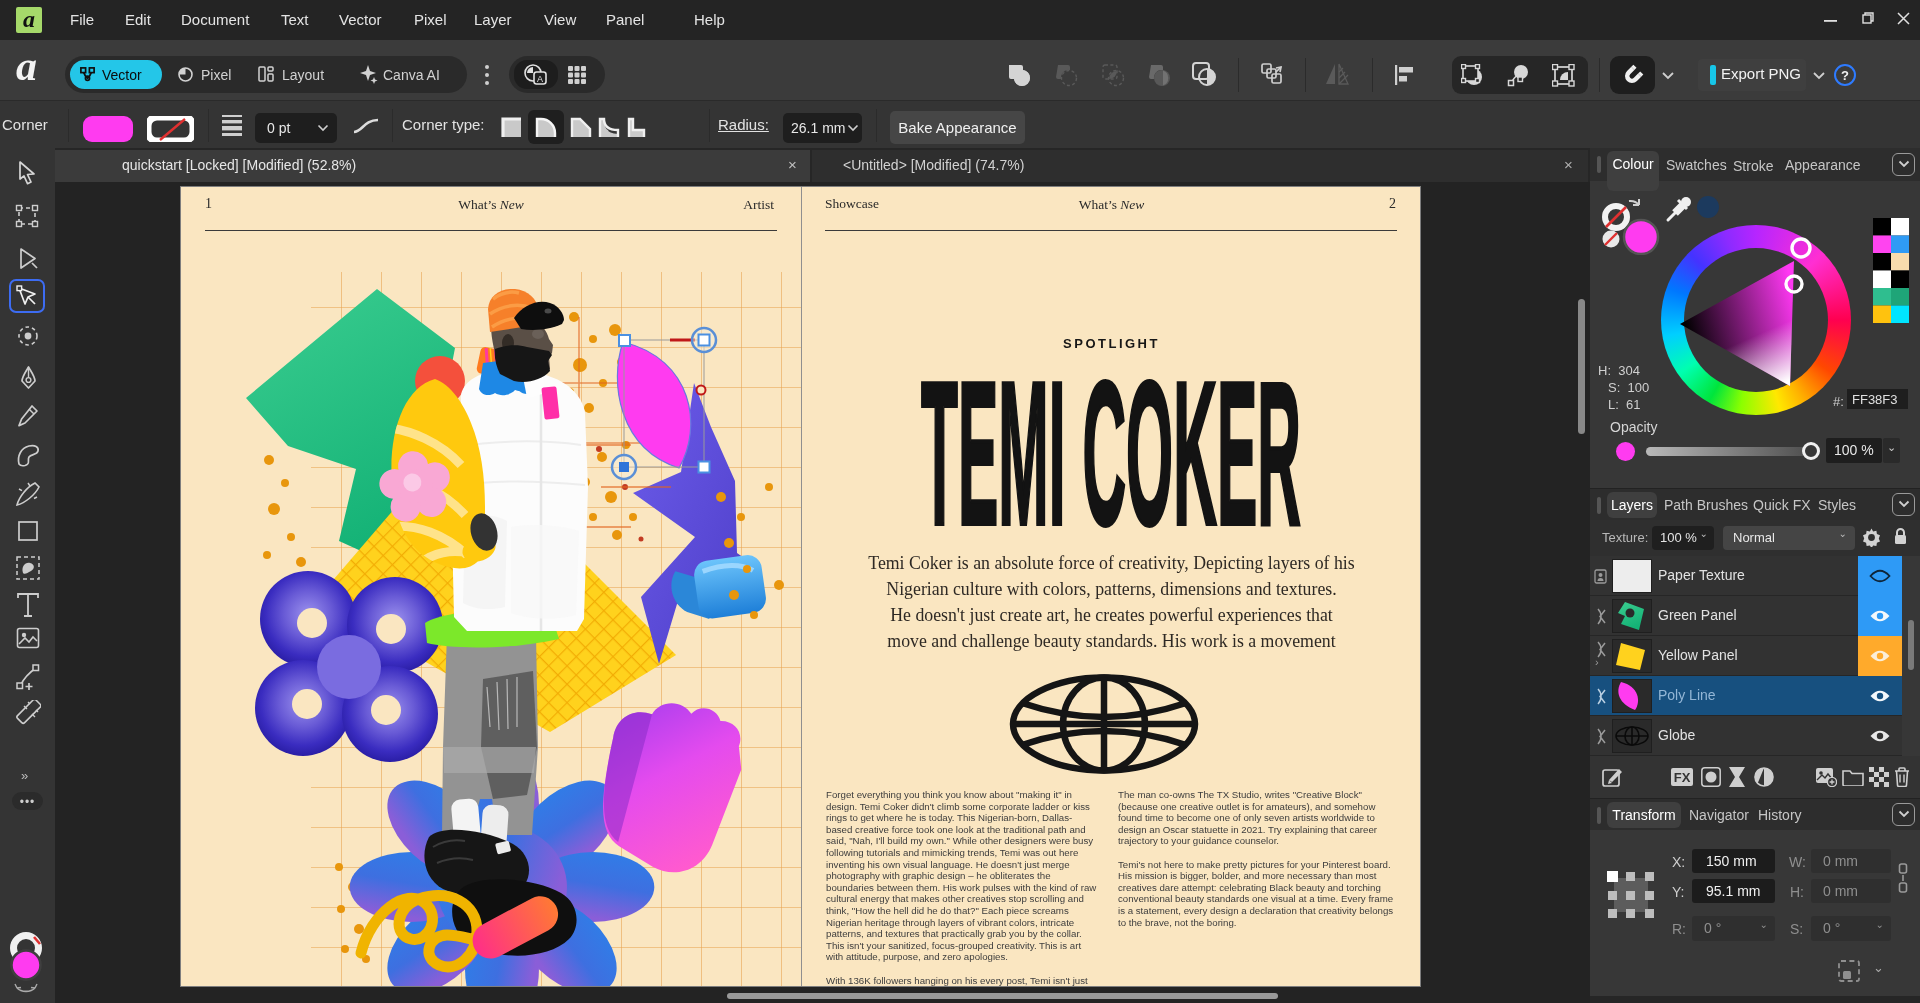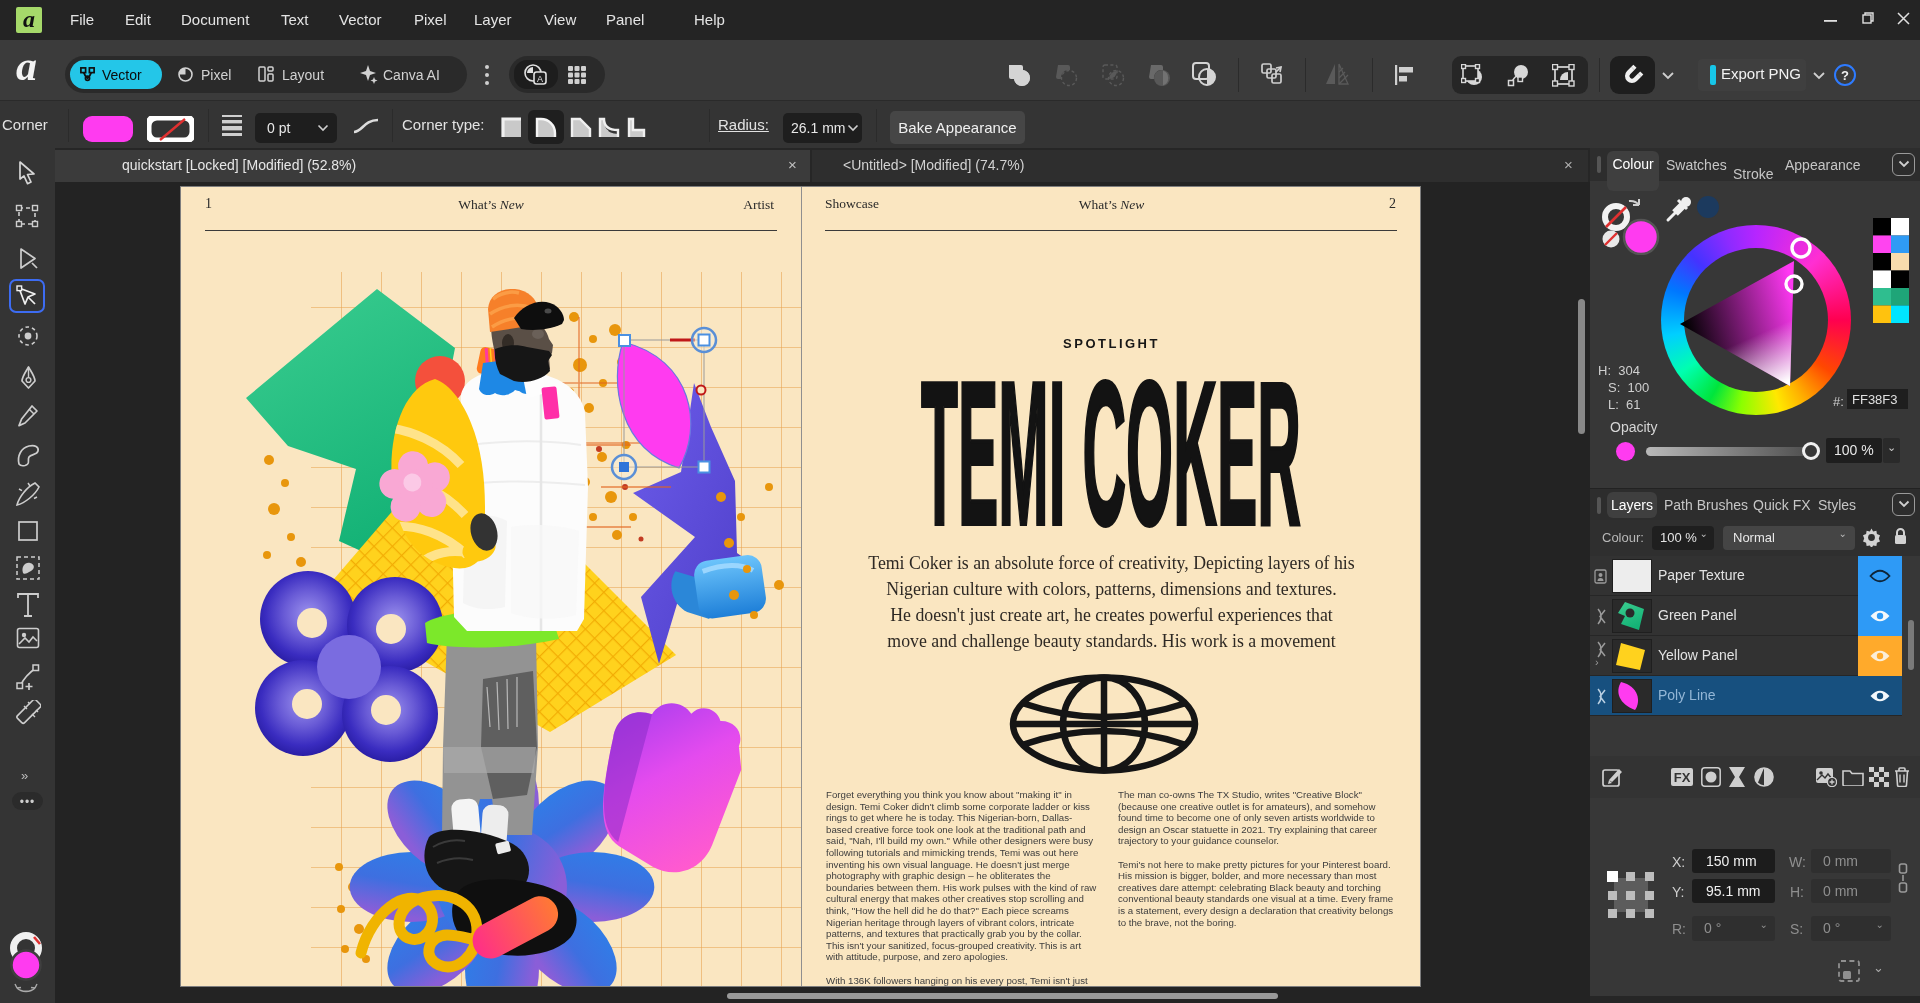--- a/index.html
+++ b/index.html
@@ -557,21 +557,21 @@
   <div class="ab" style="left:1523px;top:117px;width:7px;height:135px;background:#888;border-radius:4px;"></div>
   <div class="ab" style="left:672px;top:811px;width:551px;height:6px;background:#999;border-radius:3px;"></div>
 </div>
 
 <div class="ab" style="left:1590px;top:148px;width:330px;height:855px;background:#373737;">
 
   <div class="ab" style="left:0;top:0;width:330px;height:33px;background:#2D2D2D;">
     <div class="ab" style="left:7px;top:8px;width:4px;height:17px;background:#555;border-radius:2px;"></div>
     <div class="ab seltab" style="left:17px;top:3px;width:52px;height:40px;text-align:center;font-size:14px;line-height:27px;">Colour</div>
     <span class="ab ptab" style="left:76px;top:9px;">Swatches</span>
-    <span class="ab ptab" style="left:143px;top:18px;">Stroke</span>
+    <span class="ab ptab" style="left:143px;top:10px;">Stroke</span>
     <span class="ab ptab" style="left:195px;top:9px;">Appearance</span>
     <div class="ab chevbox" style="left:302px;top:5px;"><svg width="12" height="8" viewBox="0 0 12 8" style="margin-top:6px;">
             <path d="M1.5,1.5 L6,6 L10.5,1.5" fill="none" stroke="#cfcfcf" stroke-width="1.8"></path>
           </svg></div>
   </div>
 
   <div class="ab" style="left:0;top:33px;width:330px;height:307px;">
     <svg class="ab" style="left:8px;top:12px;" width="80" height="62" viewBox="0 0 80 62">
       <circle cx="18" cy="24" r="11" fill="none" stroke="#f2f2f2" stroke-width="6"></circle>
       <path d="M8,34 L28,14" stroke="#e03030" stroke-width="2.6"></path>
@@ -645,21 +645,21 @@
     <div class="ab seltab" style="left:17px;top:3px;width:50px;height:26px;text-align:center;font-size:14px;line-height:26px;">Layers</div>
     <span class="ab ptab" style="left:74px;top:8px;">Path Brushes</span>
     <span class="ab ptab" style="left:163px;top:8px;">Quick FX</span>
     <span class="ab ptab" style="left:228px;top:8px;">Styles</span>
     <div class="ab chevbox" style="left:302px;top:4px;"><svg width="12" height="8" viewBox="0 0 12 8" style="margin-top:6px;">
             <path d="M1.5,1.5 L6,6 L10.5,1.5" fill="none" stroke="#cfcfcf" stroke-width="1.8"></path>
           </svg></div>
   </div>
 
   <div class="ab" style="left:0;top:372px;width:330px;height:36px;background:#2F2F2F;">
-    <span class="ab" style="left:12px;top:10px;font-size:13px;color:#b8b8b8;">Colour:</span>
+    <span class="ab" style="left:12px;top:10px;font-size:13px;color:#b8b8b8;">Texture:</span>
     <div class="ab" style="left:62px;top:6px;width:62px;height:24px;background:#1f1f1f;border-radius:4px;">
           <span style="position:absolute;left:8px;top:4px;font-size:13px;color:#e4e4e4;">100 %</span>
           <span style="position:absolute;right:6px;top:2px;font-size:10px;color:#bbb;">⌄</span>
         </div>
     <div class="ab" style="left:133px;top:6px;width:132px;height:24px;background:#454545;border-radius:4px;">
           <span style="position:absolute;left:10px;top:4px;font-size:13px;color:#e8e8e8;">Normal</span>
           <span style="position:absolute;right:8px;top:2px;font-size:10px;color:#bbb;">⌄</span>
         </div>
     <svg class="ab" style="left:272px;top:8px;" width="19" height="19" viewBox="0 0 19 19">
           <path d="M9.5,1 L11.5,4 L15,3.5 L15.5,7 L18.5,8.5 L17,11.5 L18.5,14.5 M9.5,1 L7.5,4 L4,3.5 L3.5,7 L0.5,8.5 L2,11.5" fill="none" stroke="#0000"></path>
@@ -721,20 +721,37 @@
     <svg class="ab" style="left:5px;top:12px;" width="12" height="17" viewBox="0 0 12 17">
           <path d="M3,1 C7,5 7,12 3,16 M10,2 L5,8.5 L10,15" fill="none" stroke="#b9cfe2" stroke-width="1.5"></path>
         </svg>
     <div class="ab" style="left:22px;top:3px;width:40px;height:34px;background:#2A2A2A;border:1px solid #1f1f1f;"><svg width="38" height="32" viewBox="0 0 38 32">
             <path d="M8,2 C26,6 28,22 22,30 C6,24 2,12 8,2 Z" fill="#FF3BF0"></path>
           </svg></div>
     <span class="ab" style="left:68px;top:11px;font-size:14px;color:#93b6d6;">Poly Line</span>
     <svg class="ab" style="left:279px;top:13px;" width="22" height="14" viewBox="0 0 22 14">
           <path d="M1.5,7 Q11,-3.5 20.5,7 Q11,17.5 1.5,7 Z" fill="#f4f8fb"></path>
           <circle cx="11" cy="7" r="3.2" fill="#17507F"></circle>
+        </svg>
+  </div>
+  <div class="ab" style="left:0;top:568px;width:312px;height:40px;background:#323232;border-bottom:1px solid #262626;">
+    <svg class="ab" style="left:5px;top:12px;" width="12" height="17" viewBox="0 0 12 17">
+          <path d="M3,1 C7,5 7,12 3,16 M10,2 L5,8.5 L10,15" fill="none" stroke="#9a9a9a" stroke-width="1.5"></path>
+        </svg>
+    <div class="ab" style="left:22px;top:3px;width:40px;height:34px;background:#2A2A2A;border:1px solid #1f1f1f;"><svg width="38" height="32" viewBox="0 0 38 32">
+            <g stroke="#0a0a0a" stroke-width="1.6" fill="none">
+              <ellipse cx="19" cy="16" rx="16" ry="9"></ellipse>
+              <ellipse cx="19" cy="16" rx="7" ry="9"></ellipse>
+              <path d="M3,16 h32 M19,7 v18"></path>
+            </g>
+          </svg></div>
+    <span class="ab" style="left:68px;top:11px;font-size:14px;color:#e2e2e2;">Globe</span>
+    <svg class="ab" style="left:279px;top:13px;" width="22" height="14" viewBox="0 0 22 14">
+          <path d="M1.5,7 Q11,-3.5 20.5,7 Q11,17.5 1.5,7 Z" fill="#e8e8e8"></path>
+          <circle cx="11" cy="7" r="3.2" fill="#323232"></circle>
         </svg>
   </div>
   <div class="ab" style="left:318px;top:472px;width:6px;height:50px;background:#7a7a7a;border-radius:3px;"></div>
 
   <div class="ab" style="left:0;top:608px;width:330px;height:42px;background:#333333;">
     <svg class="ab" style="left:11px;top:10px;" width="22" height="22" viewBox="0 0 22 22">
           <rect x="2" y="4" width="16" height="16" rx="2" fill="none" stroke="#cfcfcf" stroke-width="1.7"></rect>
           <path d="M8,14 L18,3 L21,6 L11,16 Z M8,14 l-1,4 l4,-1" fill="#cfcfcf"></path>
         </svg>
     <svg class="ab" style="left:80px;top:11px;" width="24" height="20" viewBox="0 0 24 20">
@@ -774,20 +791,29 @@
             <rect x="5" y="15" width="5" height="5"></rect>
             <rect x="15" y="15" width="5" height="5"></rect>
           </g>
         </svg>
     <svg class="ab" style="left:303px;top:10px;" width="18" height="21" viewBox="0 0 18 21">
           <path d="M2,5 h14 M6,5 V3 a1,1 0 0 1 1,-1 h4 a1,1 0 0 1 1,1 v2 M3.5,5 l1,14 a1.5,1.5 0 0 0 1.5,1.5 h6 a1.5,1.5 0 0 0 1.5,-1.5 l1,-14" fill="none" stroke="#cfcfcf" stroke-width="1.6"></path>
           <path d="M7,8.5 v8 M11,8.5 v8" stroke="#cfcfcf" stroke-width="1.4"></path>
         </svg>
   </div>
 
+  <div class="ab" style="left:0;top:650px;width:330px;height:32px;background:#2D2D2D;border-top:1px solid #222;">
+    <div class="ab" style="left:7px;top:8px;width:4px;height:17px;background:#555;border-radius:2px;"></div>
+    <div class="ab seltab" style="left:17px;top:3px;width:74px;height:26px;text-align:center;font-size:14px;line-height:26px;">Transform</div>
+    <span class="ab ptab" style="left:99px;top:8px;">Navigator</span>
+    <span class="ab ptab" style="left:168px;top:8px;">History</span>
+    <div class="ab chevbox" style="left:302px;top:4px;"><svg width="12" height="8" viewBox="0 0 12 8" style="margin-top:6px;">
+            <path d="M1.5,1.5 L6,6 L10.5,1.5" fill="none" stroke="#cfcfcf" stroke-width="1.8"></path>
+          </svg></div>
+  </div>
 
   <div class="ab" style="left:0;top:682px;width:330px;height:166px;">
     <svg class="ab" style="left:16px;top:40px;" width="50" height="50" viewBox="0 0 50 50">
       <rect x="8" y="8" width="34" height="34" fill="#5c5c5c"></rect>
       <g fill="#3f3f3f" stroke="#8a8a8a" stroke-width="0"> </g>
       <g fill="#bdbdbd">
             <rect x="20" y="2" width="9" height="9"></rect>
             <rect x="39" y="2" width="9" height="9"></rect>
             <rect x="2" y="21" width="9" height="9"></rect>
             <rect x="20" y="21" width="9" height="9"></rect>

